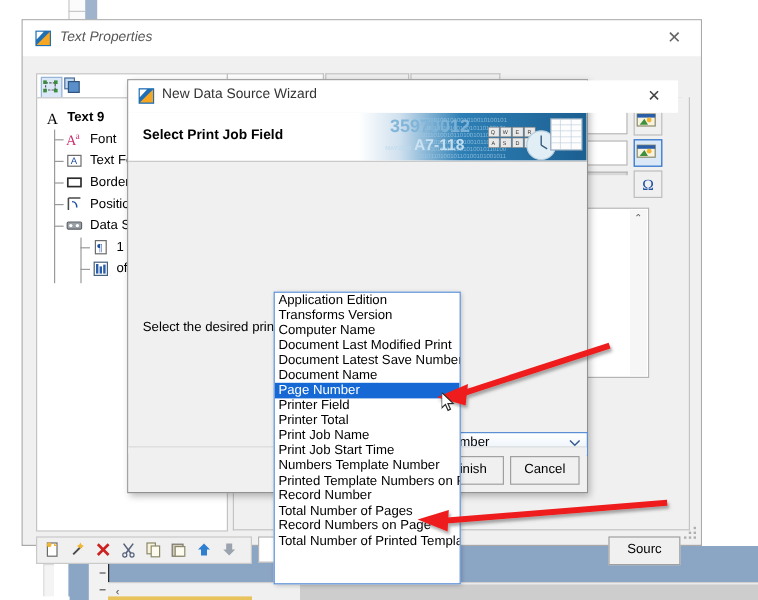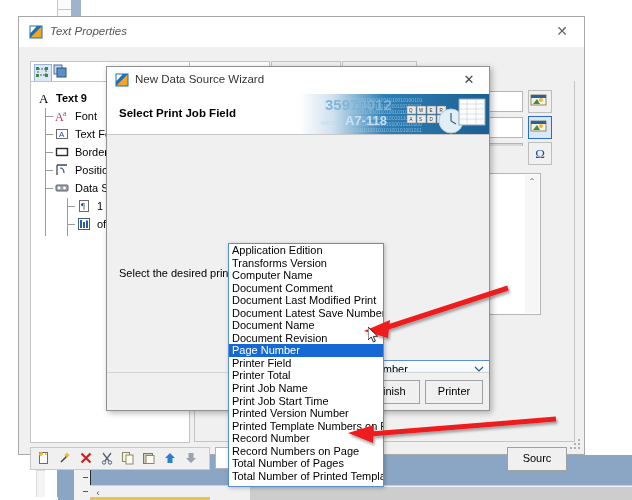--- a/index.html
+++ b/index.html
@@ -76,21 +76,21 @@
   #bfield{position:absolute;left:196px;top:400px;width:68px;height:20px;background:#ffffff;border:1px solid #b5b5b5;}
 
   .wbtn{position:absolute;height:22px;background:#f0f0f0;border:1px solid #a0a0a0;
         font-size:11px;text-align:center;line-height:21px;color:#000;}
   #grip{position:absolute;right:2px;bottom:2px;width:12px;height:12px;}
   #grip i{position:absolute;background:#b0b0b0;width:2px;height:2px;}
 
   
   #wiz{position:absolute;left:106px;top:66px;width:382px;height:343px;background:#f0f0f0;
        border:1px solid #919191;box-shadow:2px 2px 6px rgba(0,0,0,.28);}
-  #wiz-title{position:absolute;left:0;top:0;width:382px;height:27px;background:#ffffff;}
+  #wiz-title{position:absolute;left:0;top:0;width:458px;height:27px;background:#ffffff;}
   #wiz-icon{position:absolute;left:8px;top:6px;width:14px;height:14px;}
   #wiz-titletext{position:absolute;left:28px;top:6px;font-size:11.5px;color:#333;}
   #wiz-close{position:absolute;right:0;top:0;width:40px;height:26px;color:#444;font-size:13px;line-height:26px;text-align:center;}
   #wiz-header{position:absolute;left:0;top:27px;width:382px;height:40px;background:#ffffff;overflow:hidden;}
   #wiz-subtitle{position:absolute;left:12px;top:13px;font-size:11.5px;font-weight:bold;color:#000;z-index:3;}
   #wiz-banner{position:absolute;right:0;top:0;width:190px;height:40px;overflow:hidden;}
   #wiz-sep{position:absolute;left:0;top:67px;width:382px;height:1px;background:#c9c9c9;}
   #wiz-main{position:absolute;left:0;top:68px;width:382px;height:243px;background:#f0f0f0;}
   #wiz-instr{position:absolute;left:12px;top:132px;font-size:11px;color:#000;}
   #wiz-fieldlbl{position:absolute;left:160px;top:228px;font-size:11px;}
@@ -454,43 +454,41 @@
         <svg width="10" height="7" viewBox="0 0 10 7">
             <path d="M1 1 L5 5 L9 1" stroke="#31598f" stroke-width="1.2" fill="none"></path>
           </svg>
       </span>
     </div>
   </div>
 
   <div id="wiz-footsep"></div>
   <div id="wiz-foot">
     <div class="wbtn" style="left:255px;top:7px;width:56px;">Finish</div>
-    <div class="wbtn" style="left:318px;top:7px;width:56px;">Printer</div>
+    <div class="wbtn" style="left:318px;top:7px;width:56px;">Cancel</div>
   </div>
 </div>
 
 <div id="dropdown">
     <div class="ditem">Application Edition</div>
     <div class="ditem">Transforms Version</div>
     <div class="ditem">Computer Name</div>
-    <div class="ditem">Document Comment</div>
     <div class="ditem">Document Last Modified Print</div>
     <div class="ditem">Document Latest Save Number</div>
     <div class="ditem">Document Name</div>
-    <div class="ditem">Document Revision</div>
     <div class="ditem sel">Page Number</div>
     <div class="ditem">Printer Field</div>
     <div class="ditem">Printer Total</div>
     <div class="ditem">Print Job Name</div>
     <div class="ditem">Print Job Start Time</div>
-    <div class="ditem">Printed Version Number</div>
+    <div class="ditem">Numbers Template Number</div>
     <div class="ditem">Printed Template Numbers on Page</div>
     <div class="ditem">Record Number</div>
+    <div class="ditem">Total Number of Pages</div>
     <div class="ditem">Record Numbers on Page</div>
-    <div class="ditem">Total Number of Pages</div>
     <div class="ditem">Total Number of Printed Templates</div>
   </div>
 
 <svg id="arrows">
   <defs>
     <filter id="ash" x="-30%" y="-30%" width="180%" height="200%">
       <feDropShadow dx="1.5" dy="2.5" stdDeviation="1.2" flood-color="#555" flood-opacity="0.5"></feDropShadow>
     </filter>
   </defs>
   <g filter="url(#ash)">

